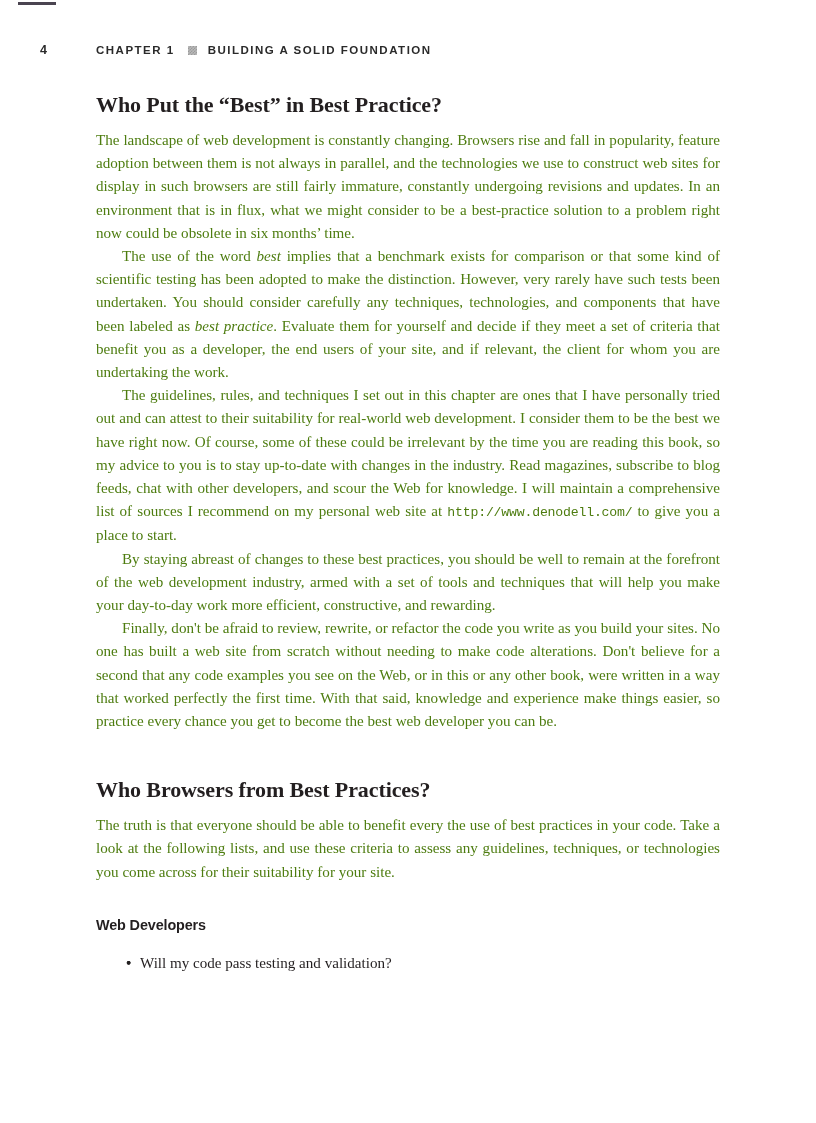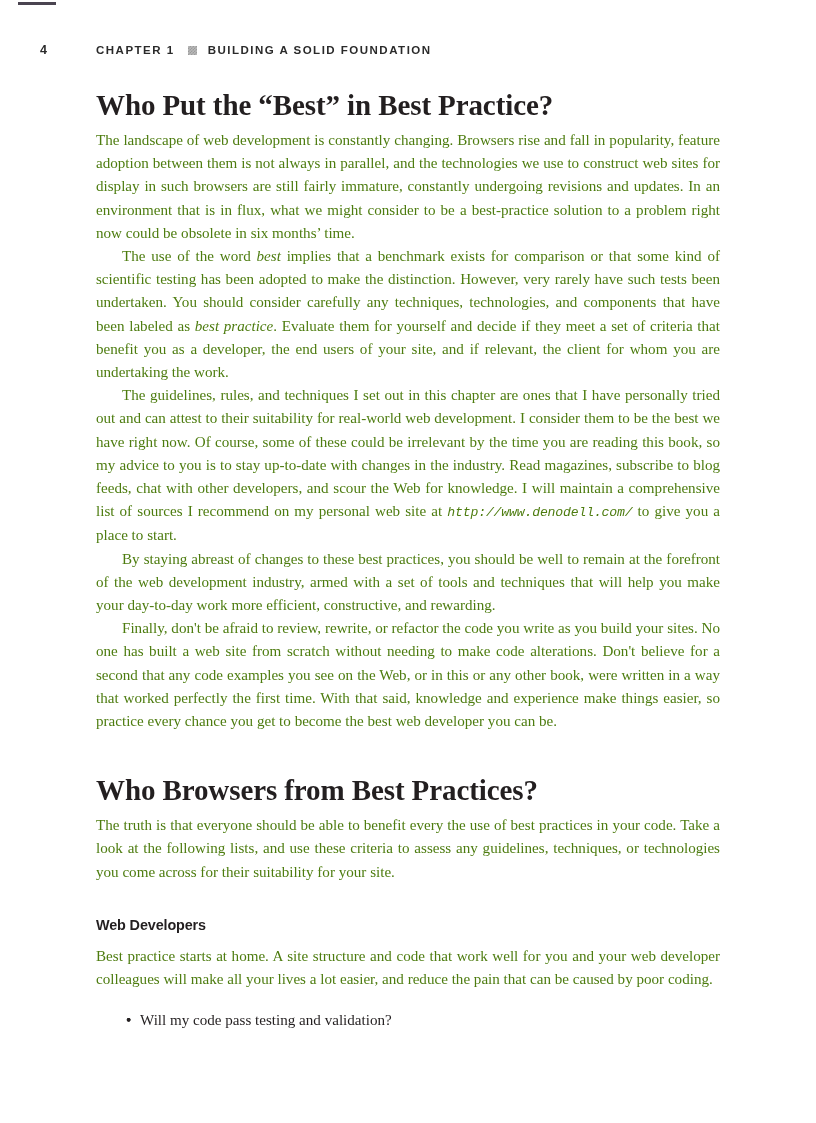--- a/index.html
+++ b/index.html
@@ -67,21 +67,21 @@
   .column {
     position: absolute;
     left: 96px;
     top: 92px;
     width: 624px;
   }
 
   h1.section-head {
     font-family: "Liberation Serif", "DejaVu Serif", serif;
     font-weight: bold;
-    font-size: 29px;
+    font-size: 22px;
     line-height: 26px;
     margin: 0 0 11px 0;
     letter-spacing: -0.1px;
     color: #231f20;
   }
   h1.section-head.second {
     margin-top: 44px;
   }
 
   h2.sub-head {
@@ -106,21 +106,20 @@
     hyphens: auto;
     color: #4d7c0f;
   }
   p.body.indent { text-indent: 26px; }
 
   em { font-style: italic; }
   code.url {
     font-family: "Liberation Mono", "DejaVu Sans Mono", monospace;
     font-size: 13.2px;
     letter-spacing: -0.2px;
-    font-style: italic;
   }
 
   ul.checklist {
     margin: 18px 0 0 0;
     padding: 0;
     list-style: none;
   }
   ul.checklist li {
     position: relative;
     padding-left: 44px;
@@ -162,21 +161,20 @@
   <p class="body indent">By staying abreast of changes to these best practices, you should be well to remain at the forefront of the web development industry, armed with a set of tools and techniques that will help you make your day-to-day work more efficient, constructive, and rewarding.</p>
 
   <p class="body indent">Finally, don't be afraid to review, rewrite, or refactor the code you write as you build your sites. No one has built a web site from scratch without needing to make code alterations. Don't believe for a second that any code examples you see on the Web, or in this or any other book, were written in a way that worked perfectly the first time. With that said, knowledge and experience make things easier, so practice every chance you get to become the best web developer you can be.</p>
 
   <h1 class="section-head second">Who Browsers from Best Practices?</h1>
 
   <p class="body">The truth is that everyone should be able to benefit every the use of best practices in your code. Take a look at the following lists, and use these criteria to assess any guidelines, techniques, or technologies you come across for their suitability for your site.</p>
 
   <h2 class="sub-head">Web Developers</h2>
 
-  <p class="body">Best practice starts at home. A site structure and code that work well for you and your web developer colleagues will make all your lives a lot easier, and reduce the pain that can be caused by poor coding.</p>
 
   <ul class="checklist">
     <li>
       <span class="bullet">•</span>
     </li>
     <li>
       <span class="bullet">•</span>
     </li>
     <li>
       <span class="bullet">•</span>

